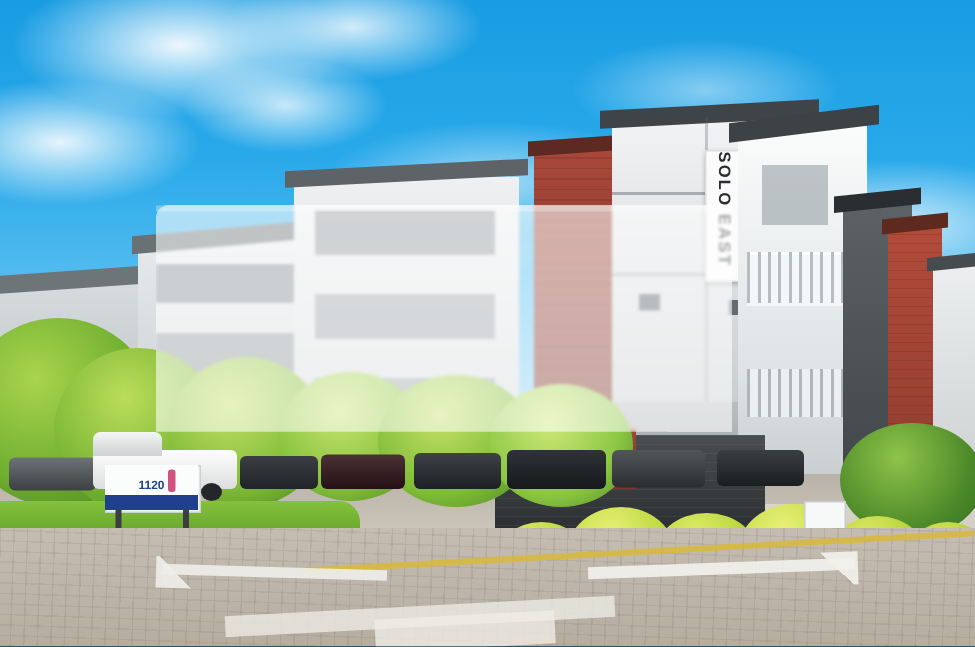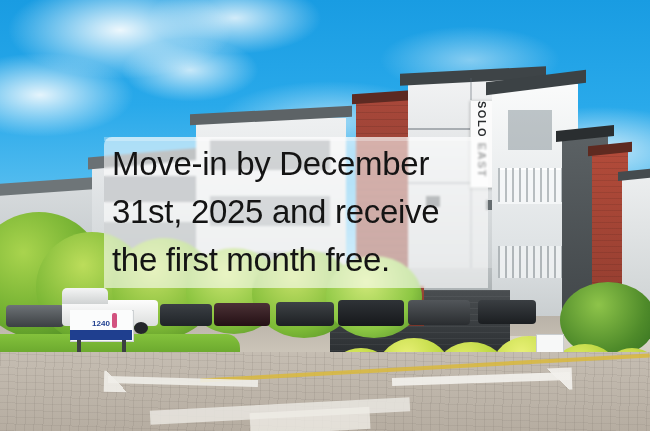--- a/index.html
+++ b/index.html
@@ -293,21 +293,21 @@
   <div class="car car5"></div>
   <div class="car car6"></div>
   <div class="car car7"></div>
   <div class="car car8"></div>
 
   <div class="grass-med"></div>
   <div class="curb-med"></div>
 
   <div class="yardsign"></div>
   <div class="yardsign-top"></div>
-  <div class="yardsign-num">1240</div>
+  <div class="yardsign-num">1120</div>
   <div class="yardsign-figure"></div>
   <div class="yardsign-bot"></div>
   <div class="post-l"></div>
   <div class="post-r"></div>
 
   <div class="grass-r"></div>
   <div class="shrub s1"></div>
   <div class="shrub s2"></div>
   <div class="shrub s3"></div>
   <div class="shrub s4"></div>
@@ -323,17 +323,14 @@
   <div class="yellowline"></div>
   <div class="arrow-r"></div>
   <div class="arrow-rhead"></div>
   <div class="arrow-l"></div>
   <div class="arrow-lhead"></div>
   <div class="stopbar"></div>
   <div class="xwalk"></div>
 
   <div class="overlay"></div>
   <div class="overlay-topband"></div>
-  <div class="promo-text">Move-in by December
-31st, 2025 and receive
-the first month free.</div>
 
 </div>
 
 </body></html>

